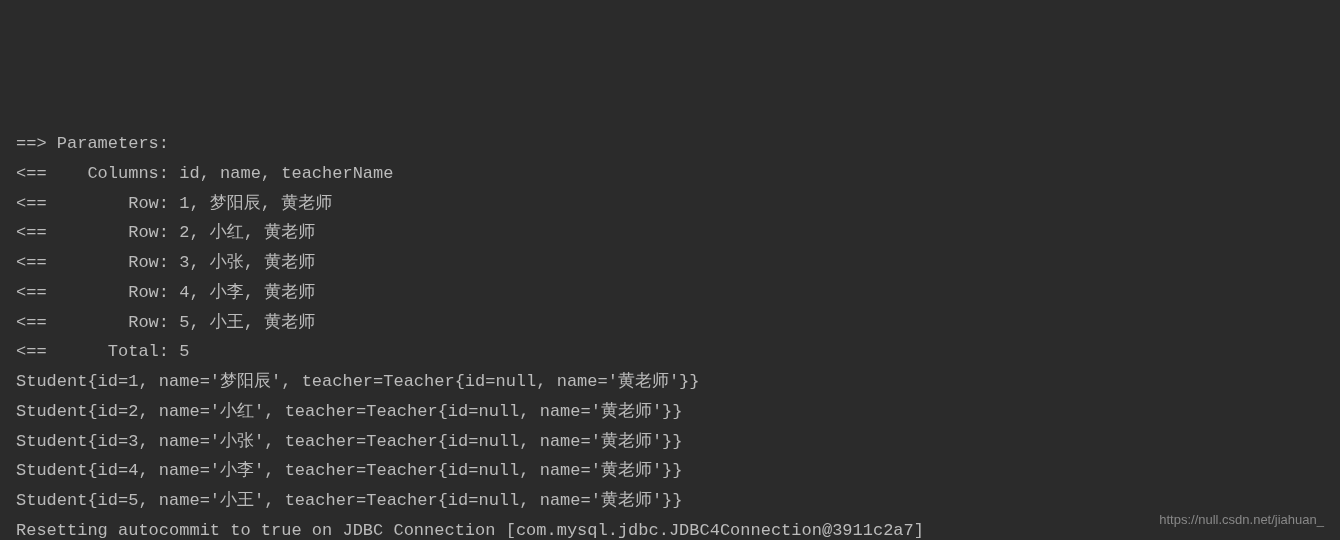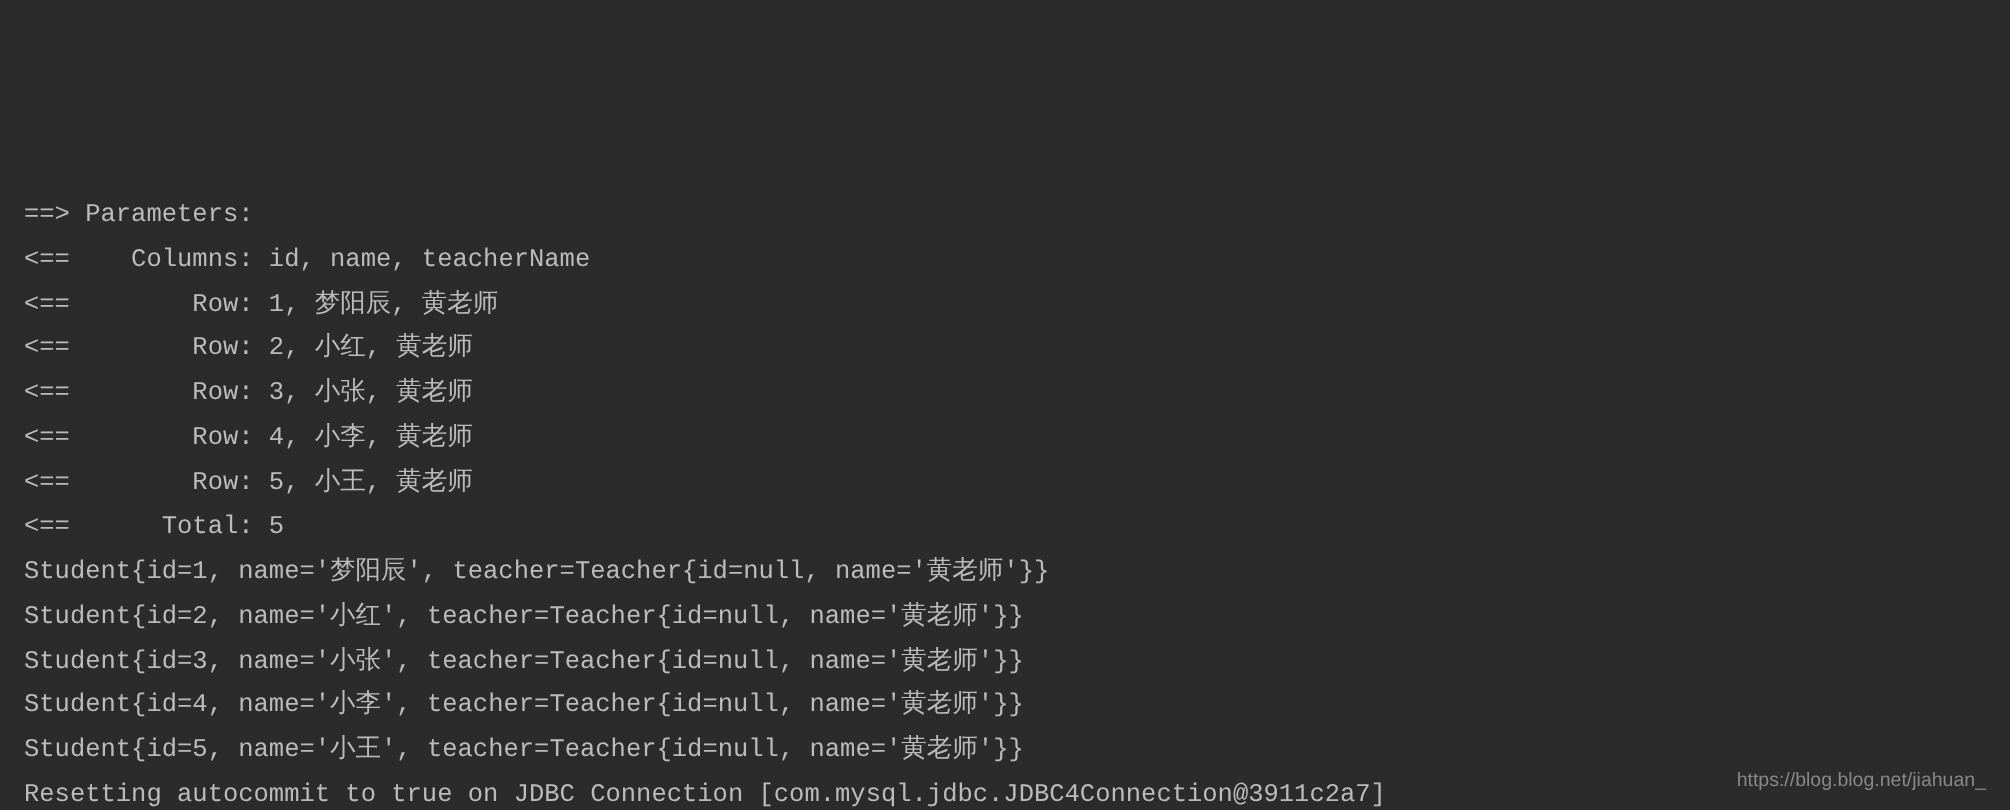--- a/index.html
+++ b/index.html
@@ -33,16 +33,16 @@
       white-space: normal;
     }
   </style>
 </head>
 <body>
 
 
 
 <span class="log-line">==&gt; Parameters:</span><span class="log-line">&lt;==    Columns: id, name, teacherName</span><span class="log-line">&lt;==        Row: 1, 梦阳辰, 黄老师</span><span class="log-line">&lt;==        Row: 2, 小红, 黄老师</span><span class="log-line">&lt;==        Row: 3, 小张, 黄老师</span><span class="log-line">&lt;==        Row: 4, 小李, 黄老师</span><span class="log-line">&lt;==        Row: 5, 小王, 黄老师</span><span class="log-line">&lt;==      Total: 5</span><span class="log-line">Student{id=1, name='梦阳辰', teacher=Teacher{id=null, name='黄老师'}}</span><span class="log-line">Student{id=2, name='小红', teacher=Teacher{id=null, name='黄老师'}}</span><span class="log-line">Student{id=3, name='小张', teacher=Teacher{id=null, name='黄老师'}}</span><span class="log-line">Student{id=4, name='小李', teacher=Teacher{id=null, name='黄老师'}}</span><span class="log-line">Student{id=5, name='小王', teacher=Teacher{id=null, name='黄老师'}}</span><span class="log-line">Resetting autocommit to true on JDBC Connection [com.mysql.jdbc.JDBC4Connection@3911c2a7]</span>
 
-<div class="watermark">https://blog.blog.net/jiahuan_</div>
+<div class="watermark">https://null.csdn.net/jiahuan_</div>
 
 
 
 
 </body></html>

